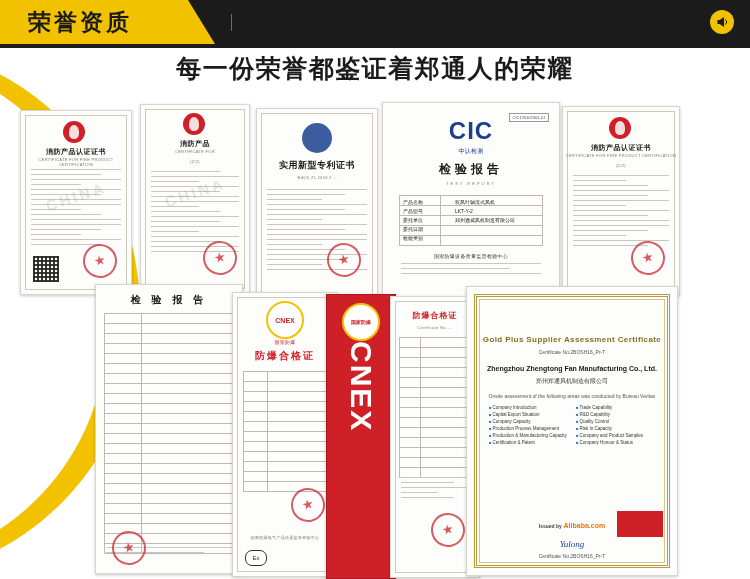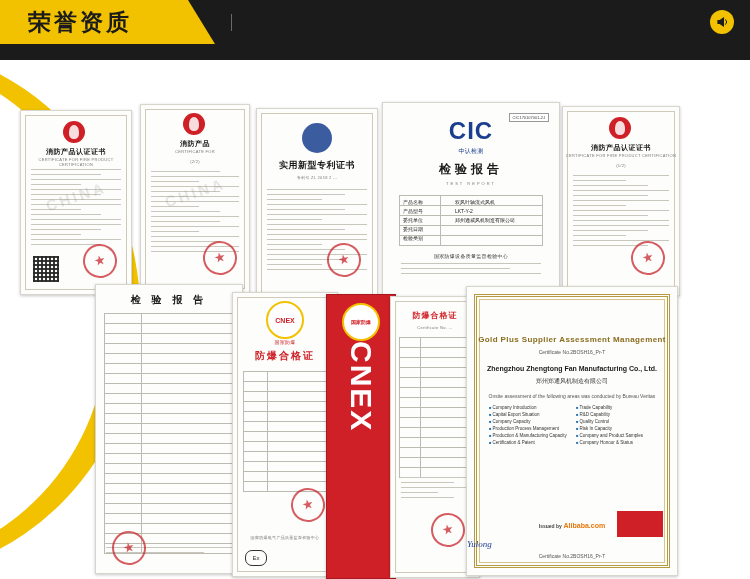--- a/index.html
+++ b/index.html
@@ -19,21 +19,21 @@
     height: 579px;
     background: #ffffff;
     overflow: hidden;
   }
 
   
   .header {
     position: absolute;
     left: 0; top: 0;
     width: 750px;
-    height: 60px;
+    height: 48px;
     background: #1b1b1b;
     overflow: hidden;
   }
   .header-yellow {
     position: absolute;
     left: 0; top: 0;
     width: 215px;
     height: 44px;
     background: #f2c200;
     clip-path: polygon(0 0, 188px 0, 215px 44px, 0 44px);
@@ -340,21 +340,21 @@
     position: absolute;
     left: 0; right: 0; bottom: 46px;
     text-align: center;
     font-size: 7px;
     font-weight: bold;
     color: #e8760a;
   }
   .v-sign {
     position: absolute;
     left: 0; right: 0; bottom: 26px;
-    text-align: left;
+    text-align: center;
     font-size: 9px;
     color: #20409a;
     font-family: "Liberation Serif", serif;
     font-style: italic;
   }
   .cic-box {
     position: absolute;
     left: 0; right: 0; top: 14px;
     text-align: center;
   }
@@ -396,20 +396,21 @@
     <div class="header-title-cn">荣誉资质</div>
     <div class="header-sep"></div>
     <div class="header-badge">
       <svg width="14" height="14" viewBox="0 0 14 14" aria-hidden="true">
         <path d="M9 2 L4.6 5 H2.4 v4 h2.2 L9 12 Z" fill="#1b1b1b"></path>
         <path d="M10.4 4.4 a3.6 3.6 0 0 1 0 5.2" stroke="#1b1b1b" stroke-width="1" fill="none"></path>
       </svg>
     </div>
   </div>
 
+  <div class="headline">每一份荣誉都鉴证着郑通人的荣耀</div>
 
   <div class="collage">
 
     <div class="cert" id="cert1">
       <div class="inner-border"></div>
       <div class="logo-round" style="left:42px;top:10px;"></div>
       <div class="c-title" style="top:36px;">消防产品认证证书</div>
       <div class="c-sub" style="top:46px;">CERTIFICATE FOR FIRE PRODUCT CERTIFICATION</div>
       <div class="lines" style="top:58px;">
         <i class="l"></i>
@@ -635,21 +636,21 @@
           <i class="l"></i>
           <i class="s"></i>
           <i class="m"></i>
       </div>
       <div class="seal" style="right:14px;bottom:30px;"></div>
     </div>
 
     <div class="cert" id="cert10">
       <div class="verified-frame"></div>
       <div class="verified-frame2"></div>
-      <div class="v-gold">Gold Plus Supplier Assessment Management</div>
+      <div class="v-gold">Gold Plus Supplier Assessment Certificate</div>
       <div class="v-small" style="top:62px;">Certificate No.2BOSH16_Pr-T</div>
       <div class="v-company">Zhengzhou Zhengtong Fan Manufacturing Co., Ltd.</div>
       <div class="v-company-cn">郑州郑通风机制造有限公司</div>
       <div class="v-small" style="top:106px;">Onsite assessment of the following areas was conducted by Bureau Veritas</div>
       <div class="v-checklist">
         <span>Company Introduction</span>
         <span>Trade Capability</span>
         <span>Capital Export Situation</span>
         <span>R&amp;D Capability</span>
         <span>Company Capacity</span>

